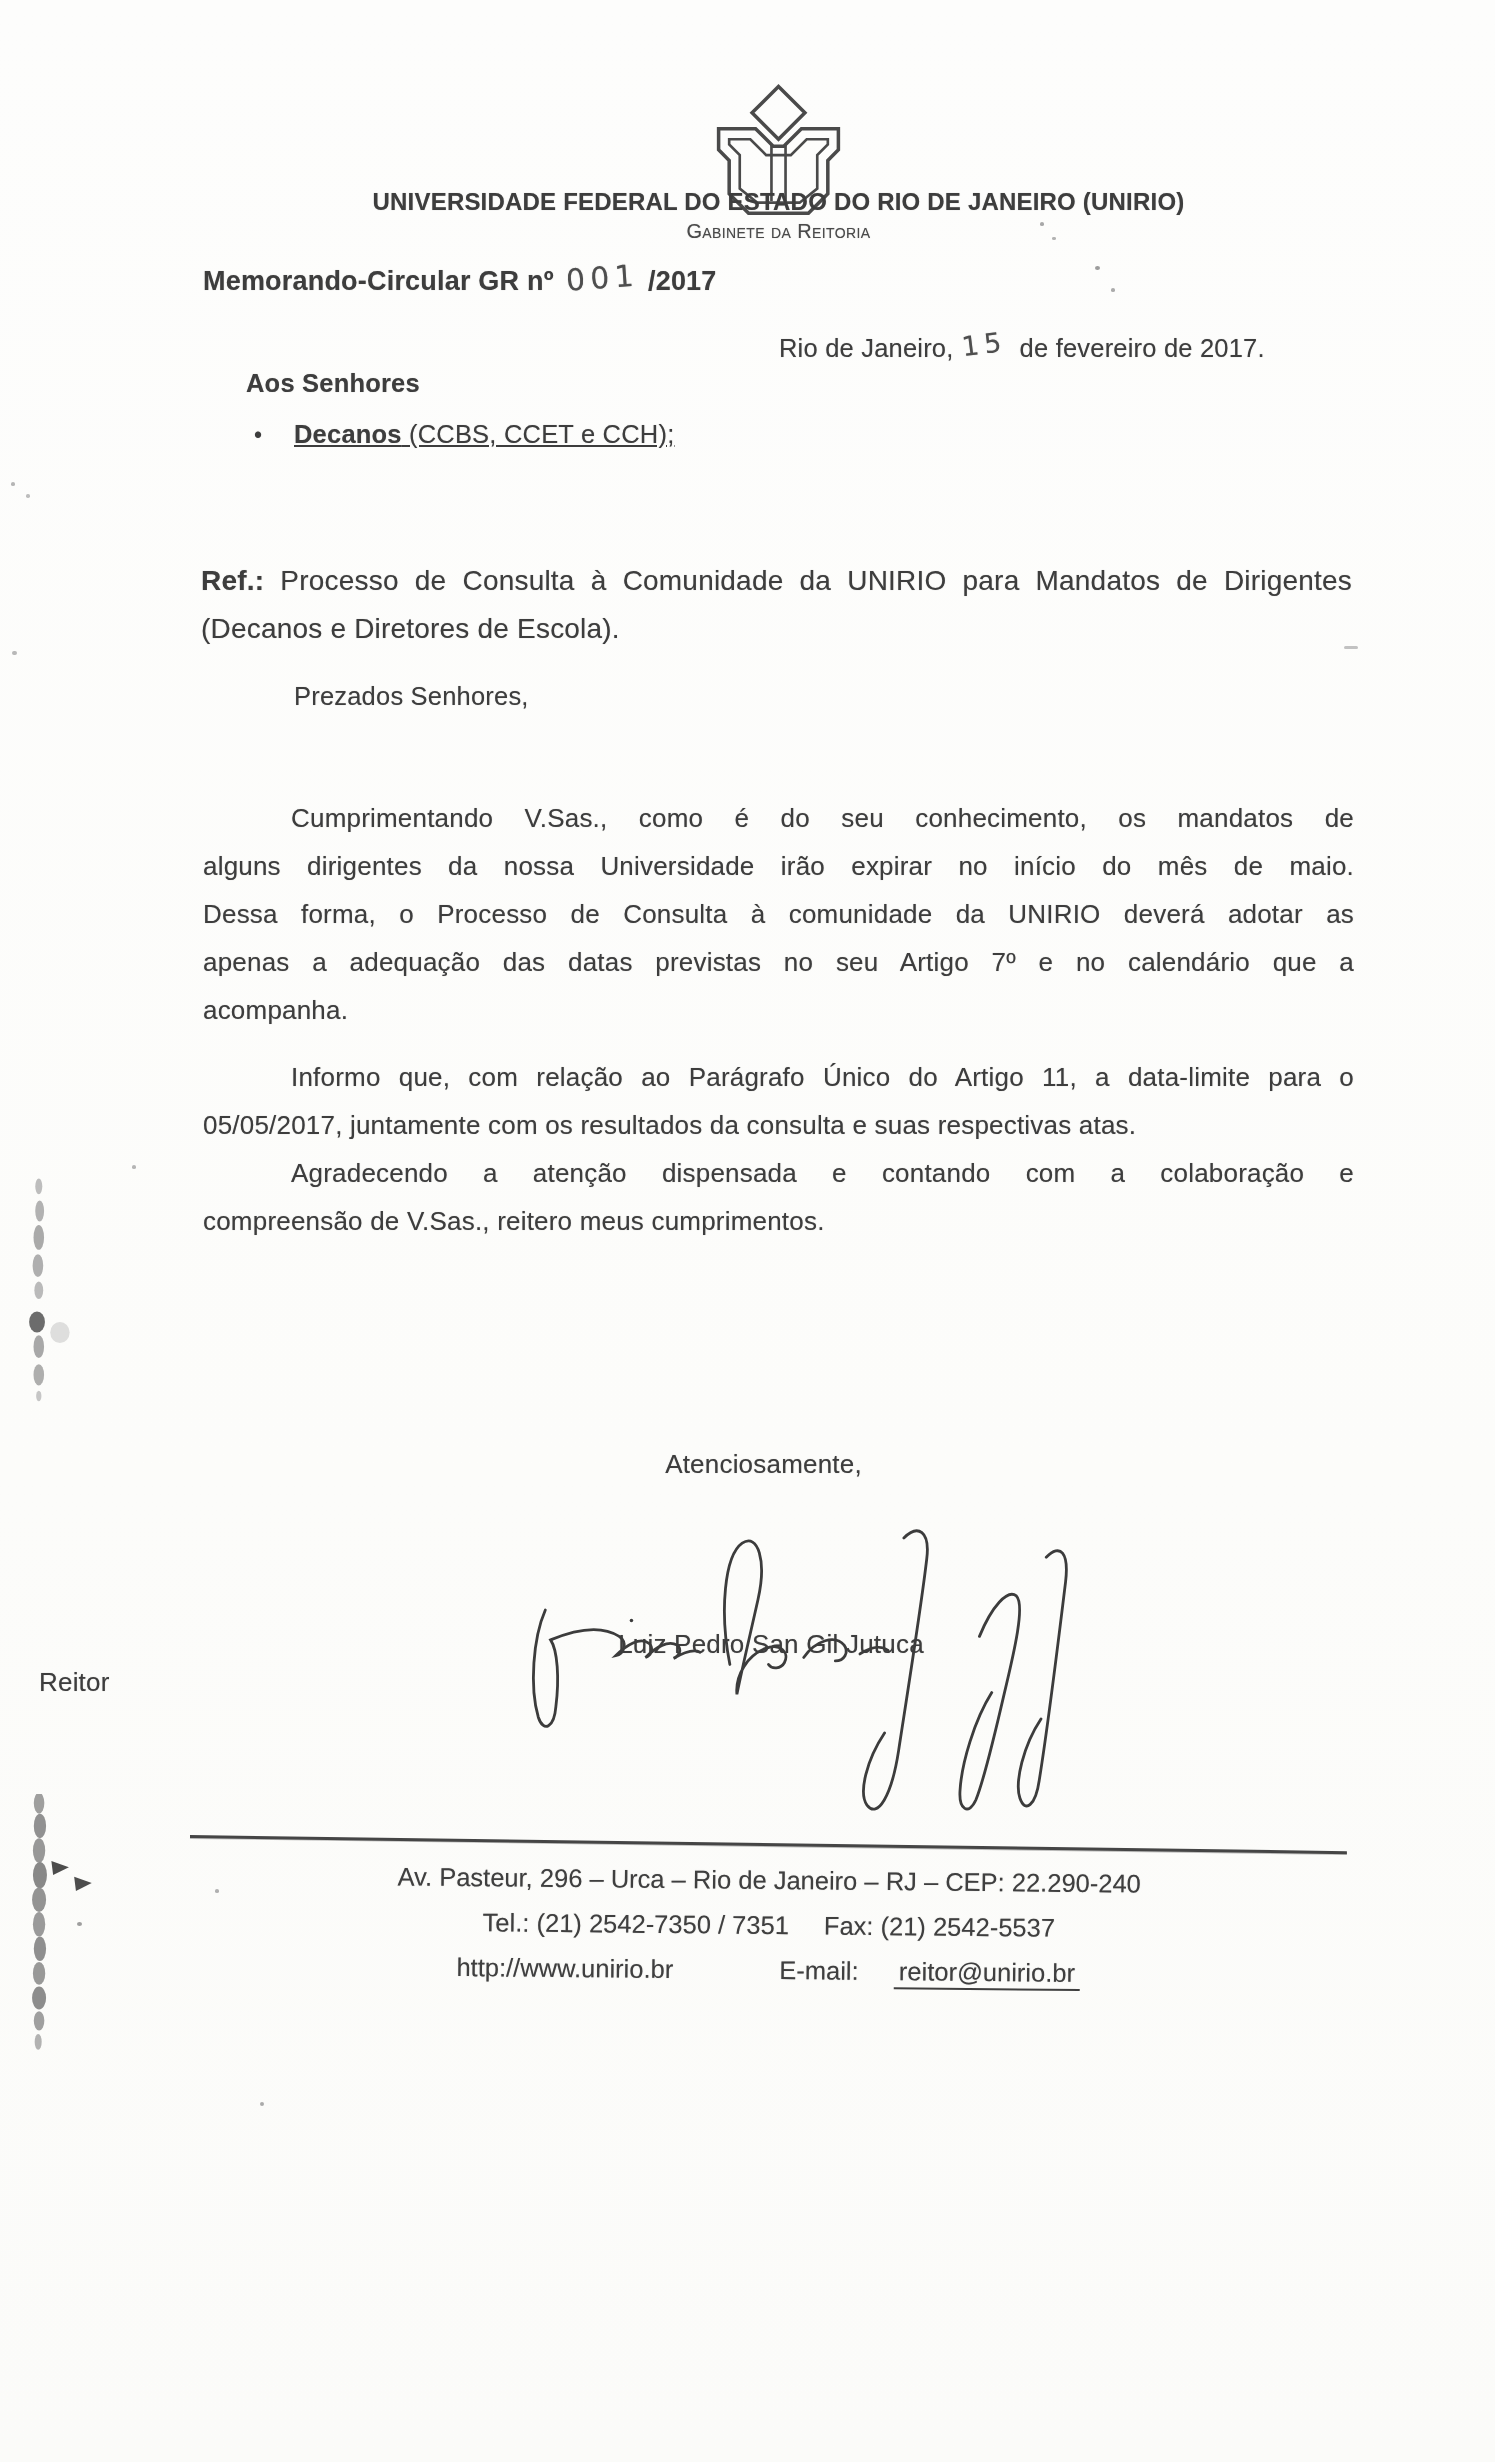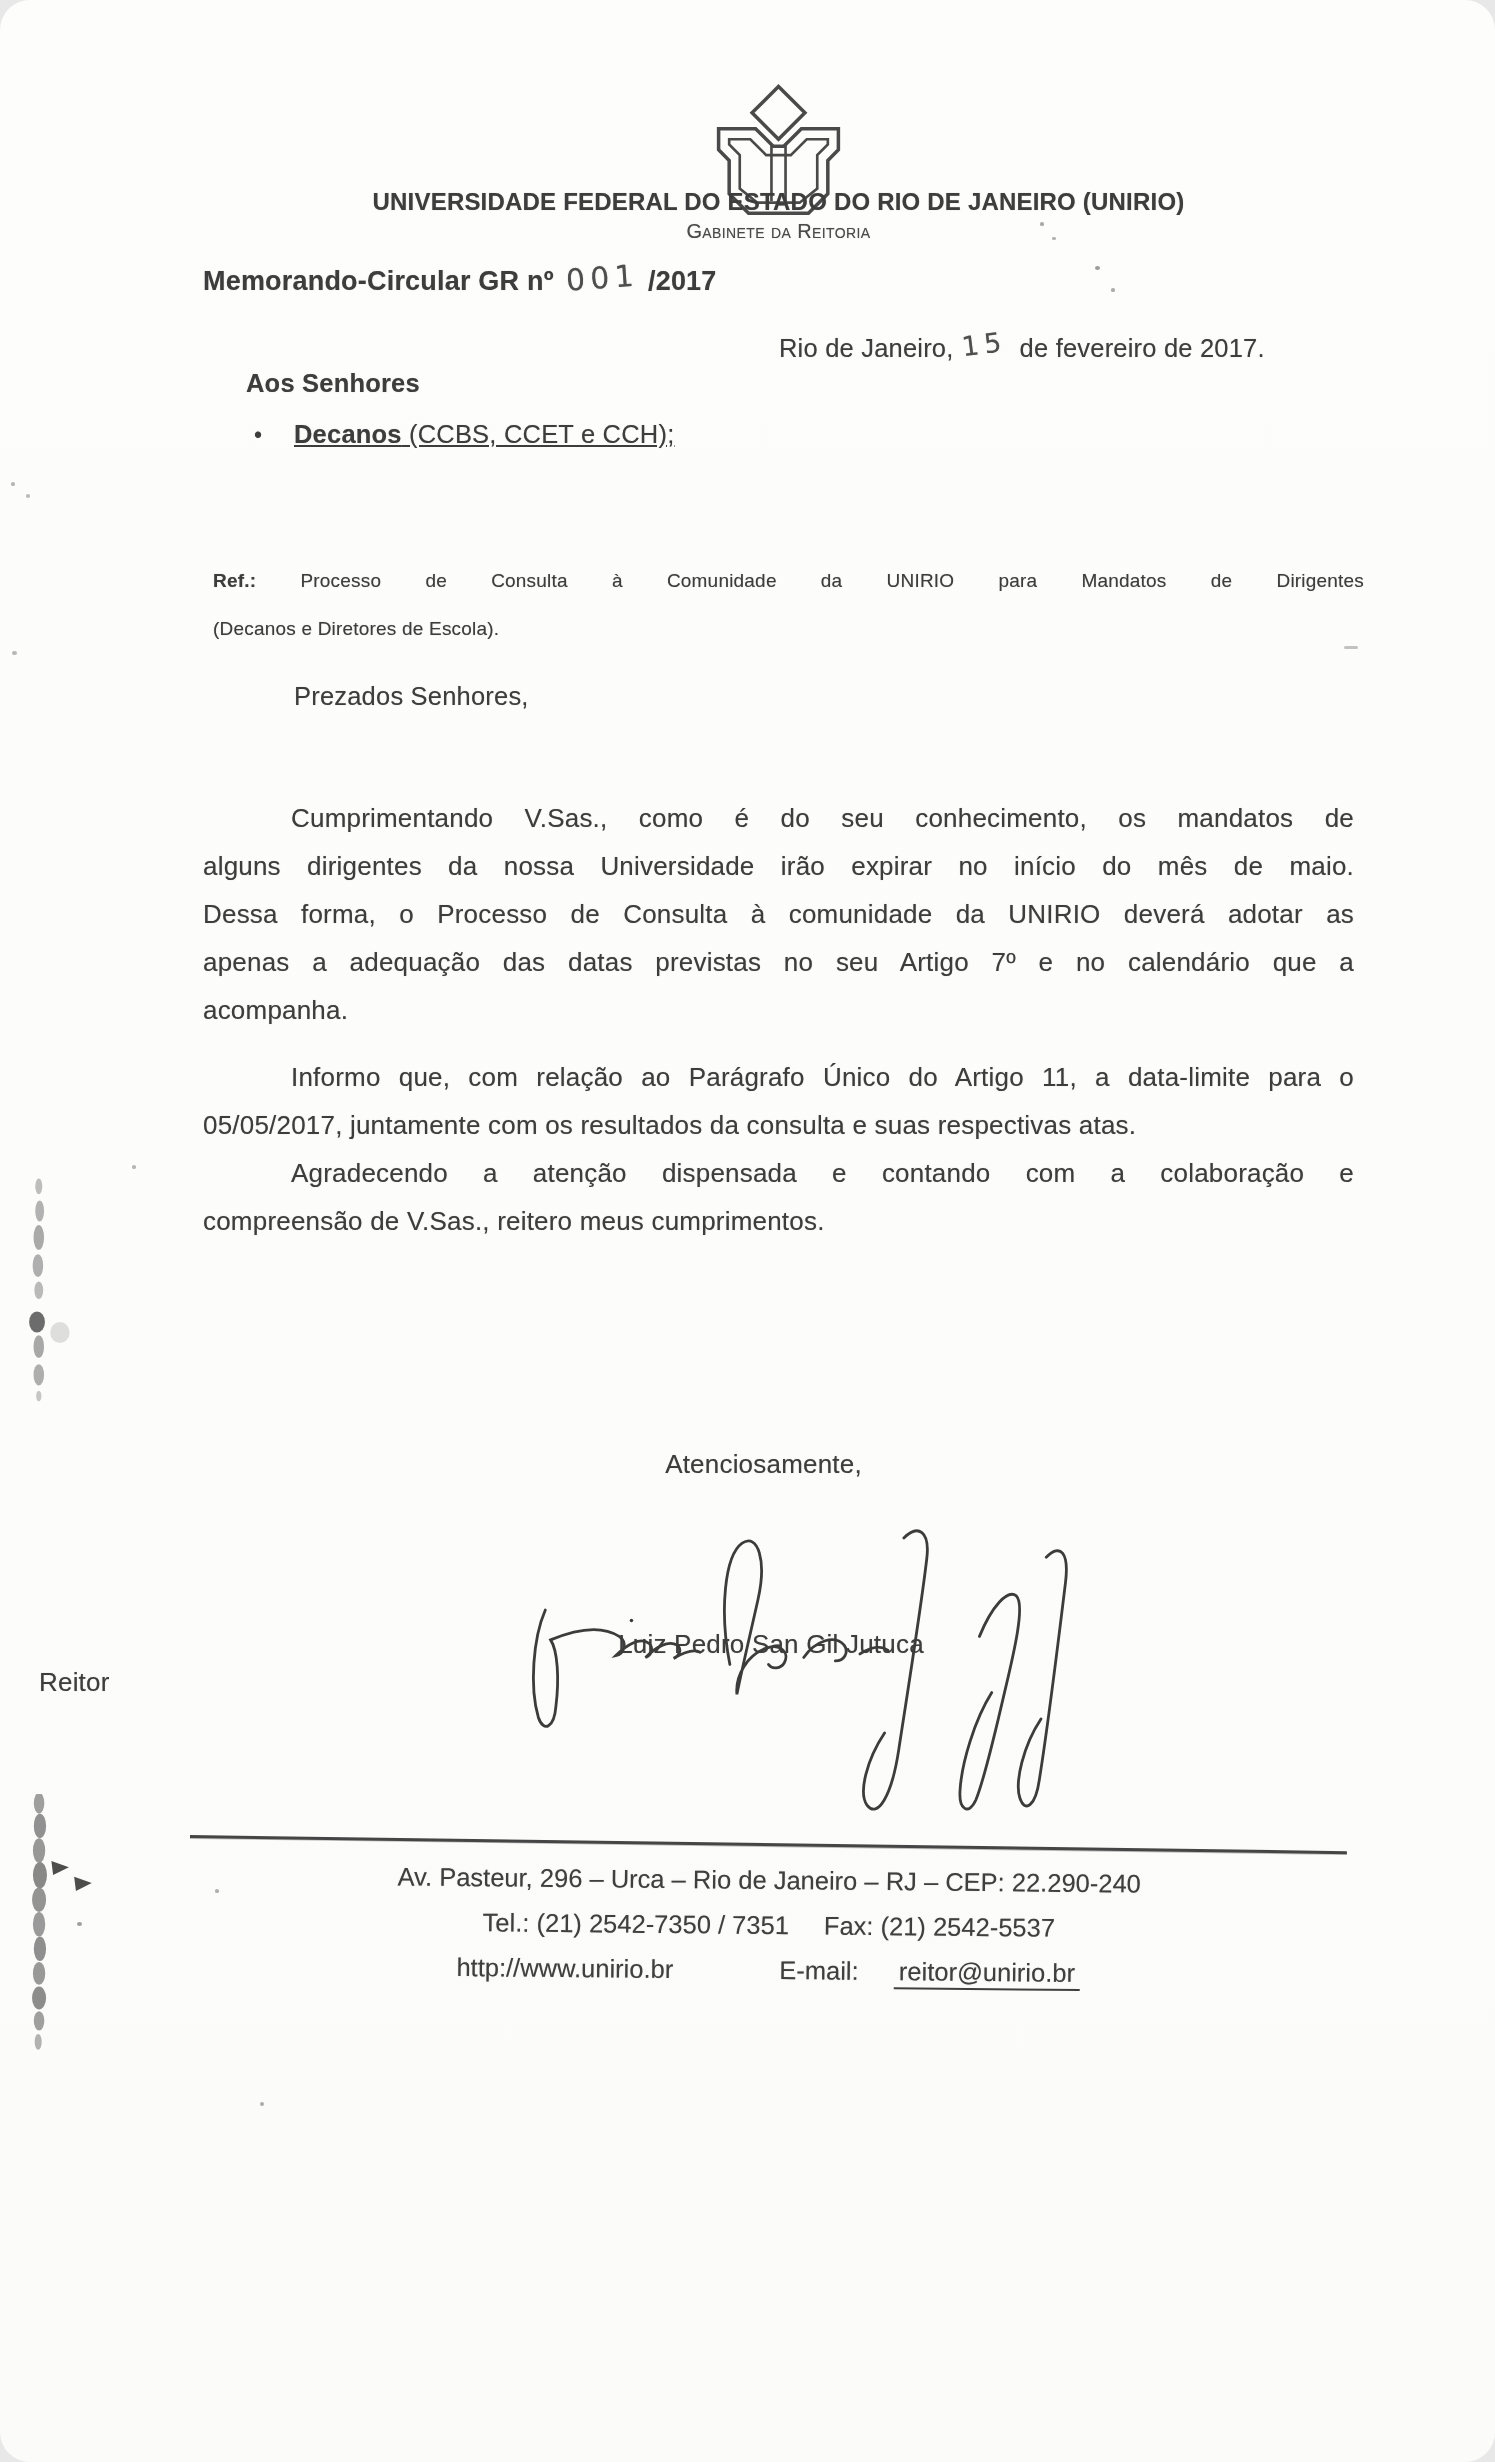--- a/index.html
+++ b/index.html
@@ -4,21 +4,20 @@
 <style>
   html,body{margin:0;padding:0;background:#e8e8e8;}
   .page{
     position:relative;
     width:1495px;height:2462px;
     margin:0 auto;
     background:linear-gradient(180deg,#fdfdfc 0%, #fcfcfa 60%, #fbfbf9 100%);
     overflow:hidden;
     font-family:"Liberation Sans","DejaVu Sans",sans-serif;
     color:#3b3b3b;
-    border-radius:30px;
   }
   .scan-text{
     color:#3d3d3d;
     text-shadow:0 0 0.9px rgba(70,70,70,.45);
     letter-spacing:0.2px;
   }
   .abs{position:absolute;}
   
   .logo{left:701px;top:81px;width:155px;height:150px;}
   .univ-title{left:0;top:188px;width:1495px;text-align:center;padding-left:62px;box-sizing:border-box;
@@ -35,21 +34,21 @@
     letter-spacing:5.3px;
     text-shadow:0 0 0.9px rgba(80,80,80,.5);
   }
   .memo-line .hand{font-size:30px;margin:0 8.8px 0 12.3px;}
   .date-line{left:779px;top:332px;font-size:25.5px;}
   .date-line .hand{font-size:27px;margin:0 12.3px 0 8.8px;transform:rotate(-7deg) translateY(-3.5px);}
   .aos{left:246px;top:369px;font-size:25.5px;font-weight:bold;}
   .bullet-row{left:254px;top:420px;font-size:25.5px;text-decoration:underline;}
   .bullet-row .dot{display:inline-block;width:40px;font-size:23px;}
   
-  .refblock{left:213px;top:557px;width:1151px;font-size:19px;line-height:48px;}
+  .refblock{left:201px;top:557px;width:1151px;font-size:28px;line-height:48px;}
   .refblock b{font-weight:bold;}
   .salutation{left:294px;top:682px;font-size:25.5px;}
   
   .bodyblock{left:203px;top:794px;width:1151px;font-size:26px;line-height:48px;}
   .jline{text-align:justify;text-align-last:justify;height:48px;overflow:hidden;}
   .jline.last{text-align-last:left;}
   .jline.first{text-indent:88px;}
   .p2{margin-top:18.5px;}
   
   .vale{left:0;top:1449px;width:1495px;text-align:center;padding-left:32px;box-sizing:border-box;font-size:26px;}

